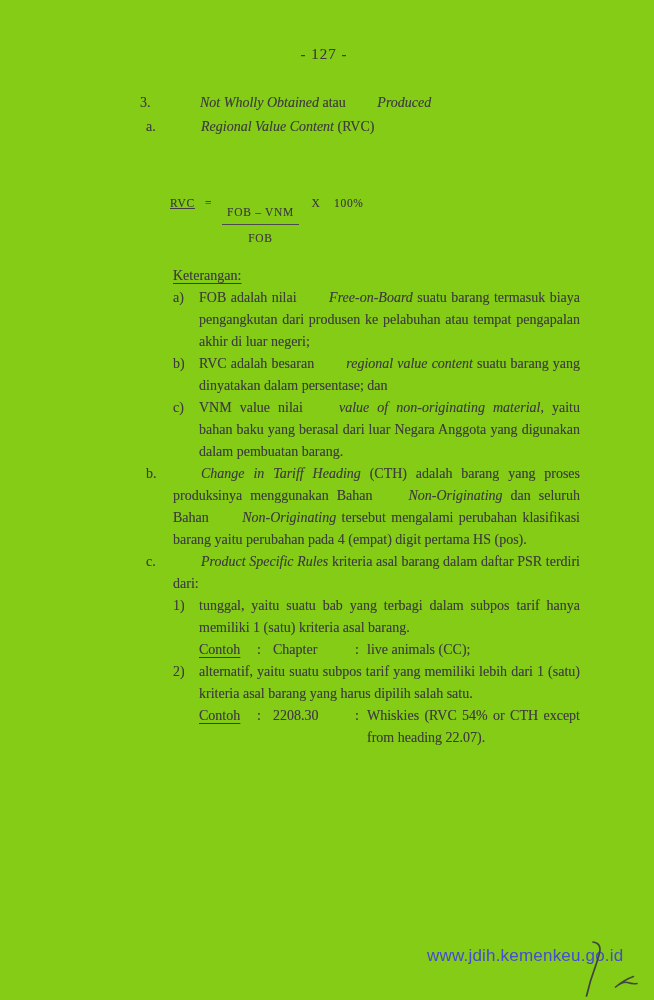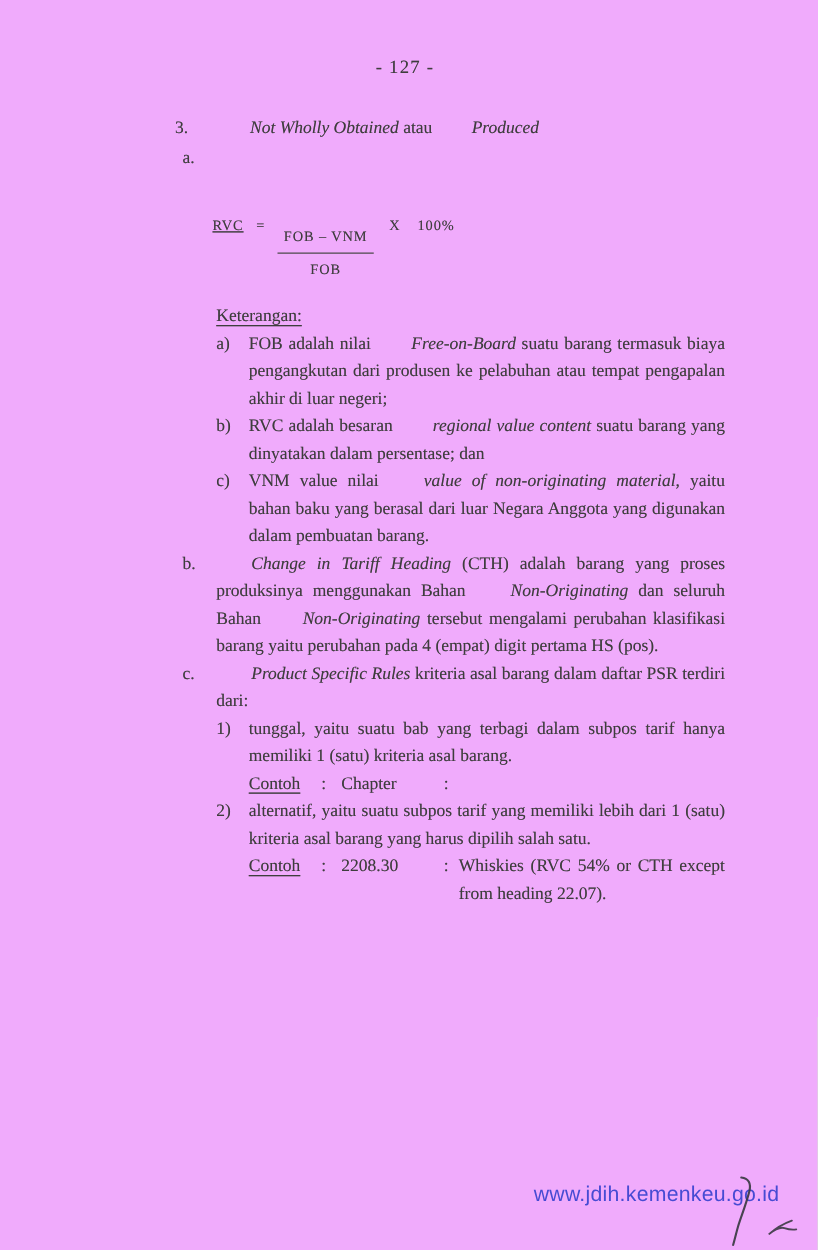--- a/index.html
+++ b/index.html
@@ -1,20 +1,20 @@
 <!DOCTYPE html>
 <html><head>
 <meta charset="utf-8">
 <style>
   html,body { margin:0; padding:0; background:#d9d9d9; }
   .page {
     position:relative;
     width:654px; height:1000px;
     margin:0 auto;
-    background:#f0abfc;
+    background:#84cc16;
     overflow:hidden;
     font-family:"Liberation Serif", serif;
     color:#3e3d3d;
     text-shadow:0 0 0.5px rgba(62,61,61,0.45);
   }
   .pagenum {
     position:absolute; top:46px; left:0; right:6px;
     text-align:center; font-size:15px; letter-spacing:1px;
   }
   .content {
@@ -70,20 +70,23 @@
     <div class="row l1">
       <span class="marker">3.</span>
       <div>
         <span class="it">Not Wholly Obtained</span><span> atau </span><span class="it">Produced</span>
       </div>
     </div>
 
     <div class="row l2 headline">
       <span class="marker">a.</span>
       <div>
+        <div>
+          <span class="it">Regional Value Content</span><span> (RVC)</span>
+        </div>
 
         <div class="formula">
           <span class="f-lhs">RVC</span>
           <span class="f-eq">=</span>
           <span class="frac">
             <span class="num">FOB – VNM</span>
             <span class="den">FOB</span>
           </span>
           <span class="f-x">X</span>
           <span class="f-pct">100%</span>
@@ -132,20 +135,21 @@
 
         <div class="row l3">
           <span class="marker">1)</span>
           <div>
             <div class="just">tunggal, yaitu suatu bab yang terbagi dalam subpos tarif hanya memiliki 1 (satu) kriteria asal barang.</div>
             <div class="contoh">
               <span class="ul">Contoh</span>
               <span>:</span>
               <span>Chapter</span>
               <span>:</span>
+              <span class="val2">live animals (CC);</span>
             </div>
           </div>
         </div>
 
         <div class="row l3">
           <span class="marker">2)</span>
           <div>
             <div class="just">alternatif, yaitu suatu subpos tarif yang memiliki lebih dari 1 (satu) kriteria asal barang yang harus dipilih salah satu.</div>
             <div class="contoh">
               <span class="ul">Contoh</span>

